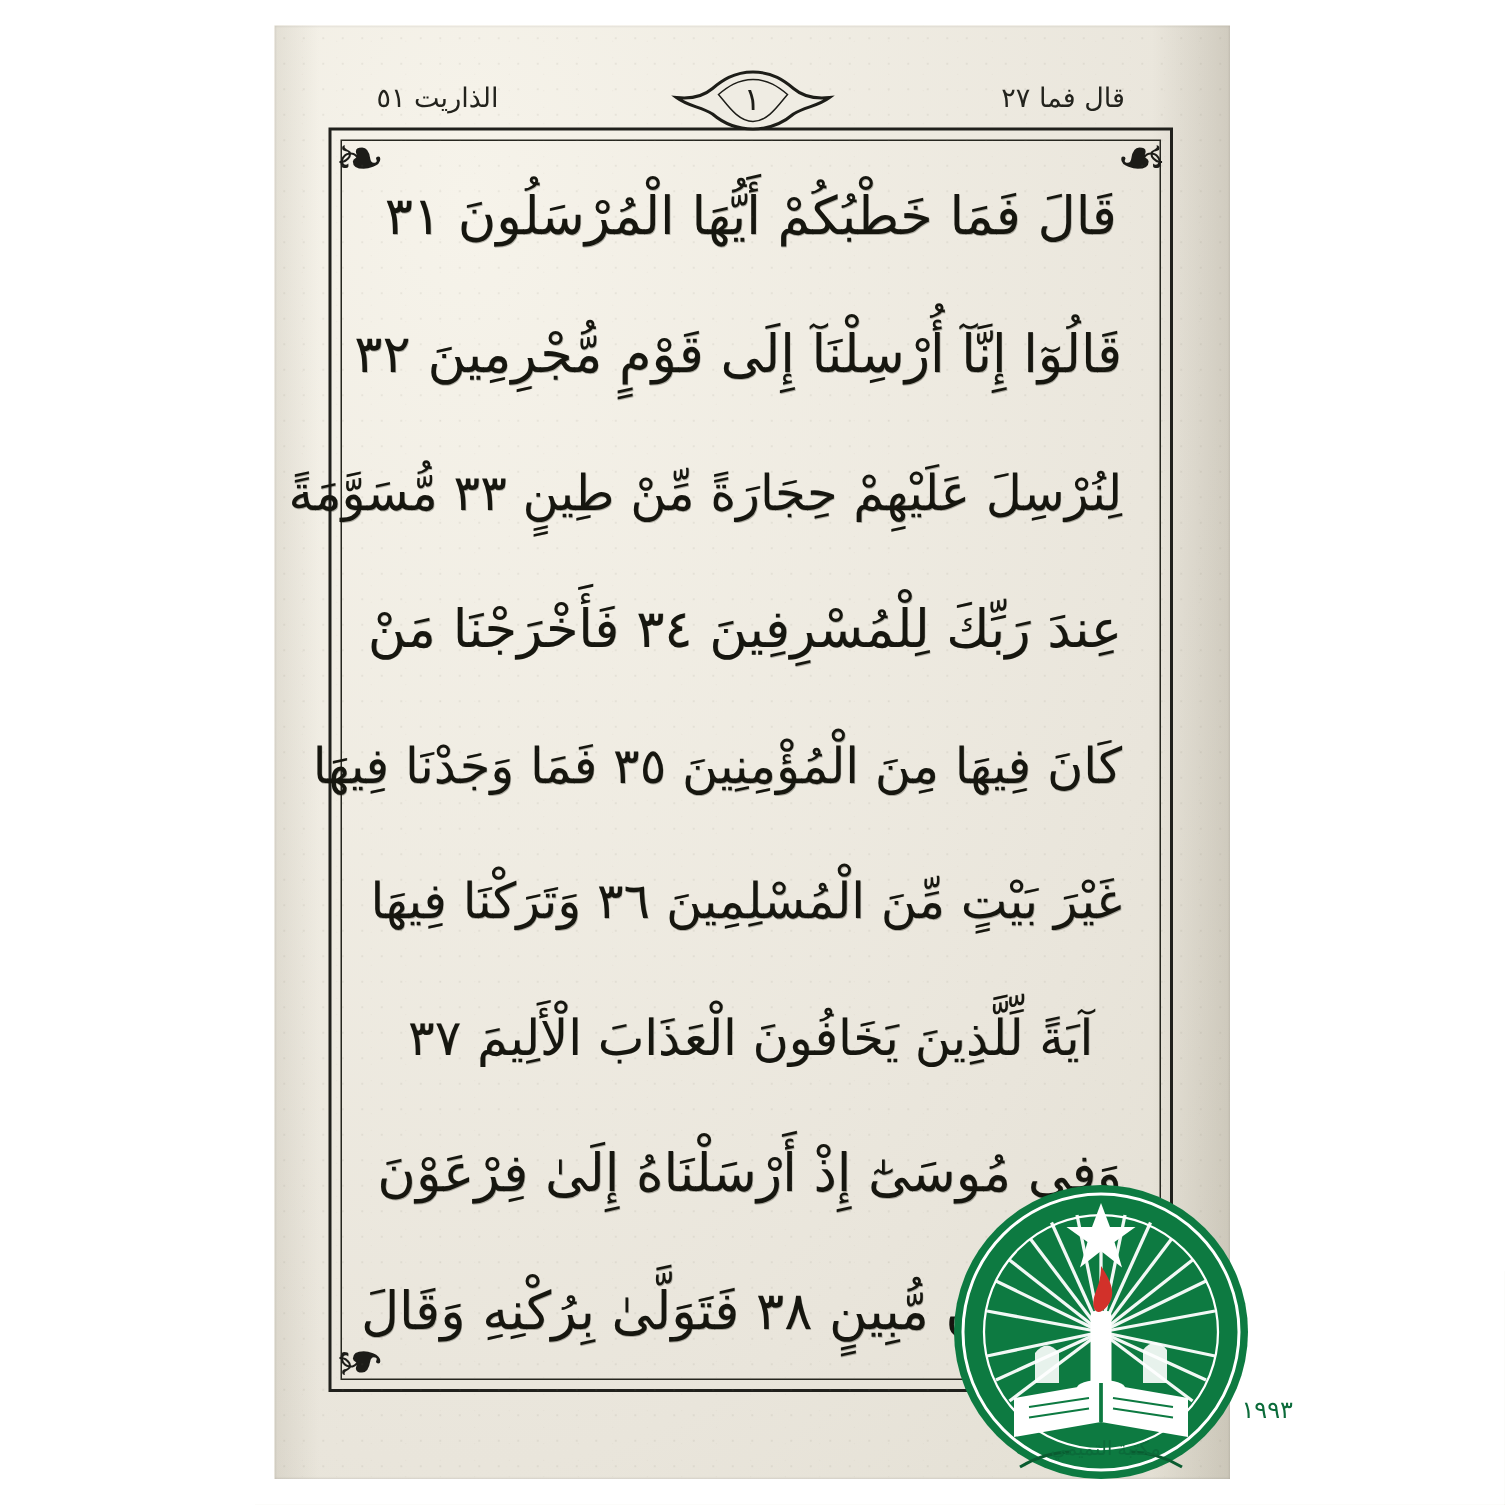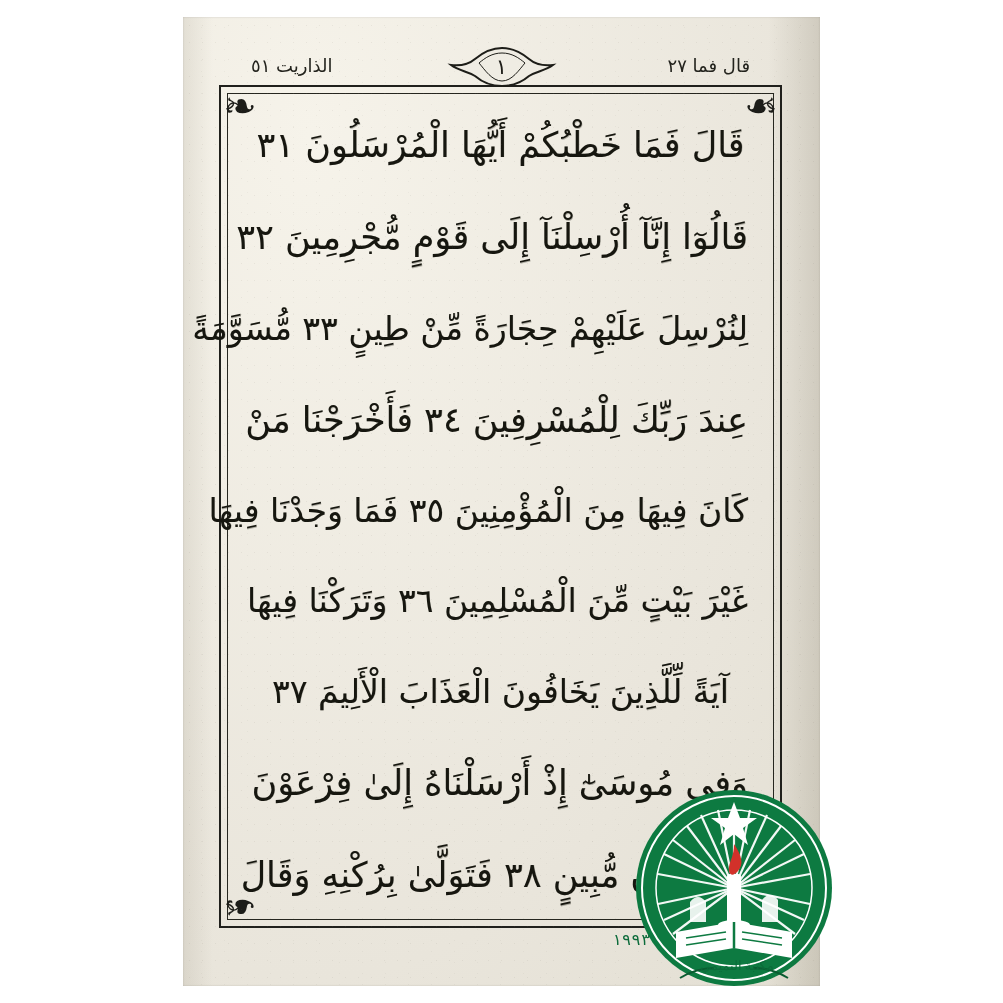--- a/index.html
+++ b/index.html
@@ -190,22 +190,22 @@
     font-family: Liberation Serif, serif;
     font-size: 13px;
     color: #0b6b3a;
     direction: rtl;
   }
   #emblem-year {
     position: absolute;
     left: 612px;
     top: 930px;
     width: 250px;
-    text-align: left;
-    font-family: Liberation Mono, monospace;
+    text-align: right;
+    font-family: Liberation Serif, serif;
     font-size: 16px;
     color: #0b6b3a;
     letter-spacing: 1px;
   }
 </style>
 </head>
 <body>
 
 <div id="stage">
 

